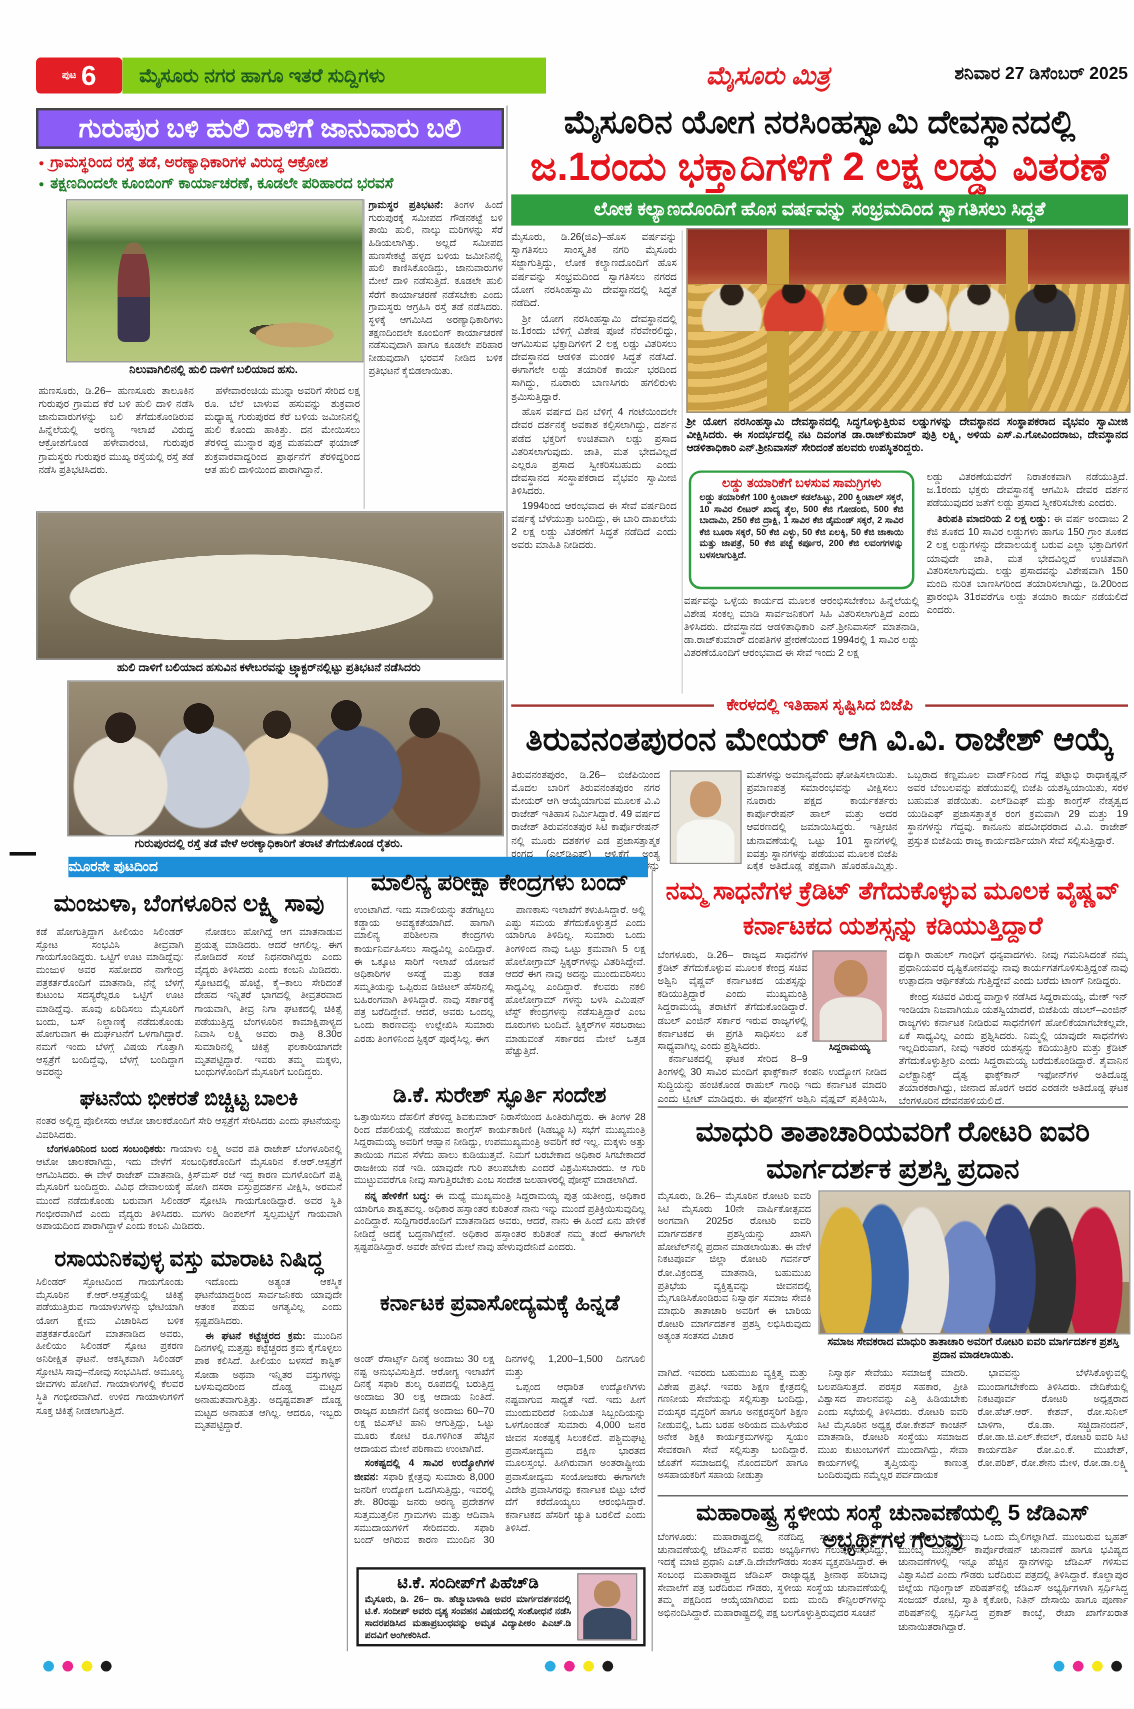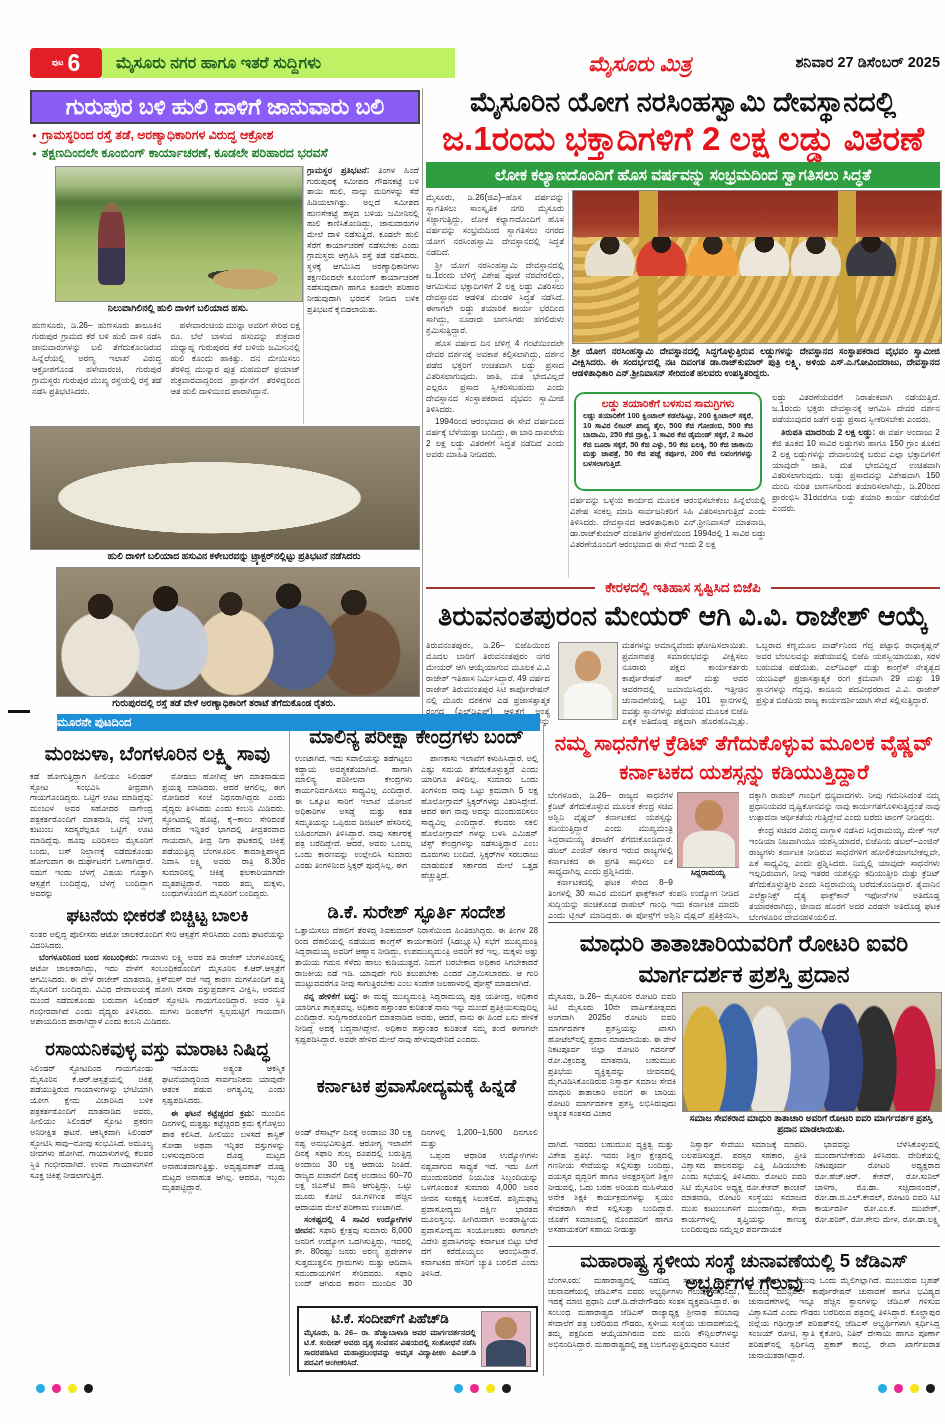--- a/index.html
+++ b/index.html
@@ -87,21 +87,21 @@
 </style>
 </head>
 <body>
 
 <div id="page">
 
   <div class="abs" style="left:30px;top:48px;width:72px;height:30px;background:#e31e24;border-radius:4px;display:flex;align-items:center;justify-content:center;gap:4px;">
     <span style="color:#fff;font-size:8px;font-weight:700;">ಪುಟ</span>
     <span style="color:#fff;font-size:23px;font-weight:800;line-height:1;">6</span>
   </div>
-  <div class="abs" style="left:102px;top:48px;width:353px;height:30px;background:#bef264;display:flex;align-items:center;">
+  <div class="abs" style="left:102px;top:48px;width:353px;height:30px;background:#84cc16;display:flex;align-items:center;">
     <span style="color:#1f5c1f;font-weight:800;font-size:16px;padding-left:14px;">ಮೈಸೂರು ನಗರ ಹಾಗೂ ಇತರೆ ಸುದ್ದಿಗಳು</span>
   </div>
   <div class="abs" style="left:540px;top:48px;width:200px;height:32px;color:#e31e24;font-weight:800;font-style:italic;font-size:21px;text-align:center;line-height:32px;">ಮೈಸೂರು ಮಿತ್ರ</div>
   <div class="abs" style="left:720px;top:54px;width:220px;height:20px;color:#111;font-weight:700;font-size:14.5px;text-align:right;">ಶನಿವಾರ 27 ಡಿಸೆಂಬರ್ 2025</div>
 
   <div class="vline" style="left:422px;top:88px;height:626px;"></div>
   <div class="vline" style="left:303px;top:166px;height:258px;background:#c2c2c2;"></div>
   <div class="vline" style="left:568px;top:192px;height:386px;background:#d0d0d0;"></div>
   <div class="vline" style="left:289px;top:726px;height:650px;"></div>
   <div class="vline" style="left:543px;top:726px;height:650px;"></div>
@@ -128,21 +128,21 @@
     <p><b class="lead-b">ಗ್ರಾಮಸ್ಥರ ಪ್ರತಿಭಟನೆ:</b>
        <span>ತಿಂಗಳ ಹಿಂದೆ ಗುರುಪುರಕ್ಕೆ ಸಮೀಪದ ಗೌಡನಕಟ್ಟೆ ಬಳಿ ತಾಯಿ ಹುಲಿ, ನಾಲ್ಕು ಮರಿಗಳನ್ನು ಸೆರೆ ಹಿಡಿಯಲಾಗಿತ್ತು. ಅಲ್ಲದೆ ಸಮೀಪದ ಹುಣಸೇಕಟ್ಟೆ ಹಳ್ಳದ ಬಳಿಯ ಜಮೀನಿನಲ್ಲಿ ಹುಲಿ ಕಾಣಿಸಿಕೊಂಡಿದ್ದು, ಜಾನುವಾರುಗಳ ಮೇಲೆ ದಾಳಿ ನಡೆಸುತ್ತಿದೆ. ಕೂಡಲೇ ಹುಲಿ ಸೆರೆಗೆ ಕಾರ್ಯಾಚರಣೆ ನಡೆಸಬೇಕು ಎಂದು ಗ್ರಾಮಸ್ಥರು ಆಗ್ರಹಿಸಿ ರಸ್ತೆ ತಡೆ ನಡೆಸಿದರು. ಸ್ಥಳಕ್ಕೆ ಆಗಮಿಸಿದ ಅರಣ್ಯಾಧಿಕಾರಿಗಳು ತಕ್ಷಣದಿಂದಲೇ ಕೂಂಬಿಂಗ್ ಕಾರ್ಯಾಚರಣೆ ನಡೆಸುವುದಾಗಿ ಹಾಗೂ ಕೂಡಲೇ ಪರಿಹಾರ ನೀಡುವುದಾಗಿ ಭರವಸೆ ನೀಡಿದ ಬಳಿಕ ಪ್ರತಿಭಟನೆ ಕೈಬಿಡಲಾಯಿತು.</span></p>
   </div>
 
   <div class="abs body-text cols2" style="left:32px;top:320px;width:268px;height:104px;">
     <p>ಹುಣಸೂರು, ಡಿ.26– ಹುಣಸೂರು ತಾಲೂಕಿನ ಗುರುಪುರ ಗ್ರಾಮದ ಕೆರೆ ಬಳಿ ಹುಲಿ ದಾಳಿ ನಡೆಸಿ ಜಾನುವಾರುಗಳನ್ನು ಬಲಿ ತೆಗೆದುಕೊಂಡಿರುವ ಹಿನ್ನೆಲೆಯಲ್ಲಿ ಅರಣ್ಯ ಇಲಾಖೆ ವಿರುದ್ಧ ಆಕ್ರೋಶಗೊಂಡ ಹಳೇವಾರಂಚಿ, ಗುರುಪುರ ಗ್ರಾಮಸ್ಥರು ಗುರುಪುರ ಮುಖ್ಯ ರಸ್ತೆಯಲ್ಲಿ ರಸ್ತೆ ತಡೆ ನಡೆಸಿ ಪ್ರತಿಭಟಿಸಿದರು.</p>
     <p>ಹಳೇವಾರಂಚಿಯ ಮುನ್ನಾ ಅವರಿಗೆ ಸೇರಿದ ಲಕ್ಷ ರೂ. ಬೆಲೆ ಬಾಳುವ ಹಸುವನ್ನು ಶುಕ್ರವಾರ ಮಧ್ಯಾಹ್ನ ಗುರುಪುರದ ಕೆರೆ ಬಳಿಯ ಜಮೀನಿನಲ್ಲಿ ಹುಲಿ ಕೊಂದು ಹಾಕಿತ್ತು. ದನ ಮೇಯಿಸಲು ತೆರಳಿದ್ದ ಮುನ್ನಾರ ಪುತ್ರ ಮಹಮದ್ ಫಯಾಜ್ ಶುಕ್ರವಾರವಾದ್ದರಿಂದ ಪ್ರಾರ್ಥನೆಗೆ ತೆರಳಿದ್ದರಿಂದ ಆತ ಹುಲಿ ದಾಳಿಯಿಂದ ಪಾರಾಗಿದ್ದಾನೆ.</p>
   </div>
 
   <div class="ph ph-cow" style="left:30px;top:426px;width:388px;height:122px;"></div>
-  <div class="abs caption" style="left:40px;top:551px;width:388px;">ಹುಲಿ ದಾಳಿಗೆ ಬಲಿಯಾದ ಹಸುವಿನ ಕಳೇಬರವನ್ನು ಟ್ರ್ಯಾಕ್ಟರ್‌ನಲ್ಲಿಟ್ಟು ಪ್ರತಿಭಟನೆ ನಡೆಸಿದರು</div>
+  <div class="abs caption" style="left:30px;top:551px;width:388px;">ಹುಲಿ ದಾಳಿಗೆ ಬಲಿಯಾದ ಹಸುವಿನ ಕಳೇಬರವನ್ನು ಟ್ರ್ಯಾಕ್ಟರ್‌ನಲ್ಲಿಟ್ಟು ಪ್ರತಿಭಟನೆ ನಡೆಸಿದರು</div>
 
   <div class="ph ph-crowd" style="left:56px;top:567px;width:362px;height:128px;"></div>
   <div class="abs caption" style="left:30px;top:698px;width:388px;">ಗುರುಪುರದಲ್ಲಿ ರಸ್ತೆ ತಡೆ ವೇಳೆ ಅರಣ್ಯಾಧಿಕಾರಿಗೆ ತರಾಟೆ ತೆಗೆದುಕೊಂಡ ರೈತರು.</div>
 
   <div class="abs headline" style="left:426px;top:86px;width:514px;font-size:27px;line-height:32px;">ಮೈಸೂರಿನ ಯೋಗ ನರಸಿಂಹಸ್ವಾಮಿ ದೇವಸ್ಥಾನದಲ್ಲಿ</div>
   <div class="abs headline" style="left:426px;top:119px;width:514px;font-size:33px;line-height:40px;color:#e6131a;">ಜ.1ರಂದು ಭಕ್ತಾದಿಗಳಿಗೆ 2 ಲಕ್ಷ ಲಡ್ಡು ವಿತರಣೆ</div>
   <div class="abs" style="left:426px;top:162px;width:514px;height:26px;background:#2f9e41;display:flex;align-items:center;justify-content:center;">
     <span style="color:#fff;font-weight:700;font-size:15.5px;white-space:nowrap;">ಲೋಕ ಕಲ್ಯಾಣದೊಂದಿಗೆ ಹೊಸ ವರ್ಷವನ್ನು ಸಂಭ್ರಮದಿಂದ ಸ್ವಾಗತಿಸಲು ಸಿದ್ಧತೆ</span>
   </div>
 

